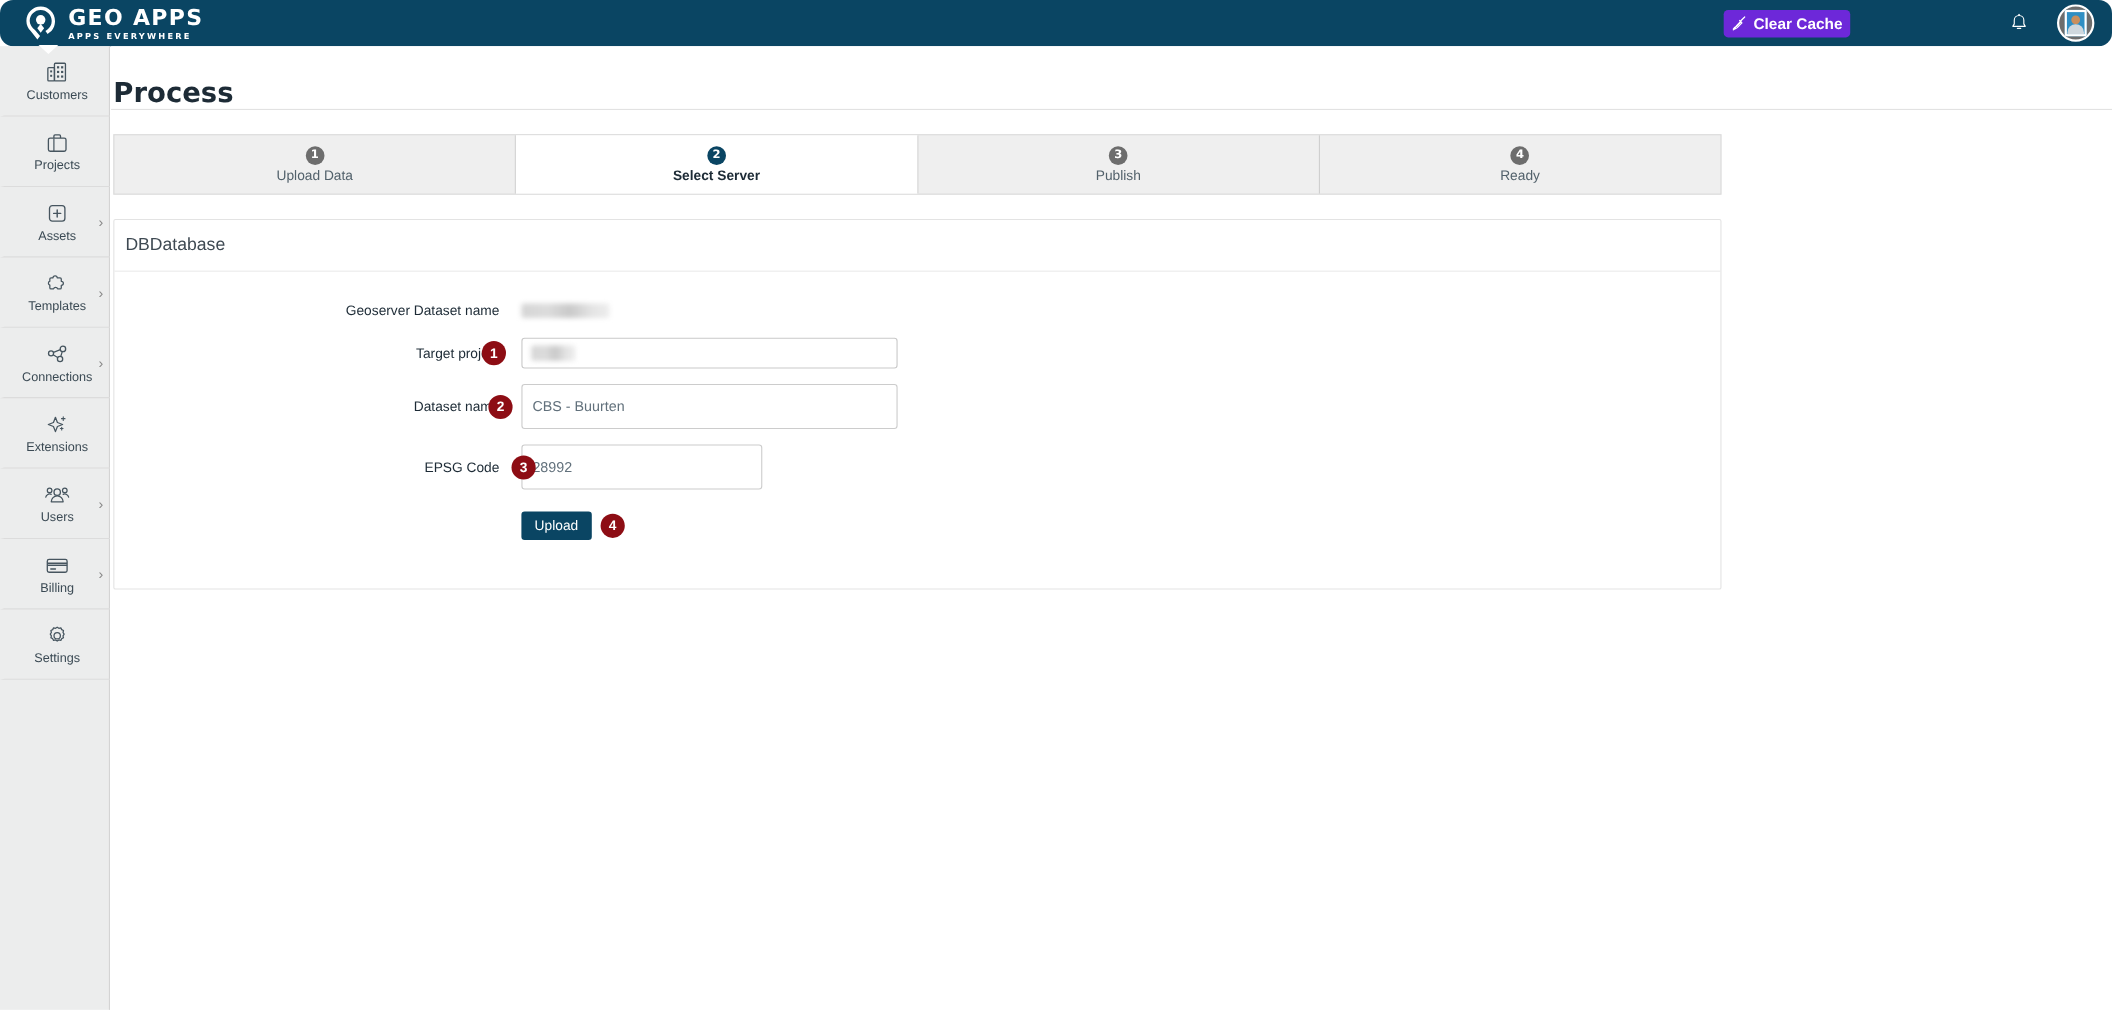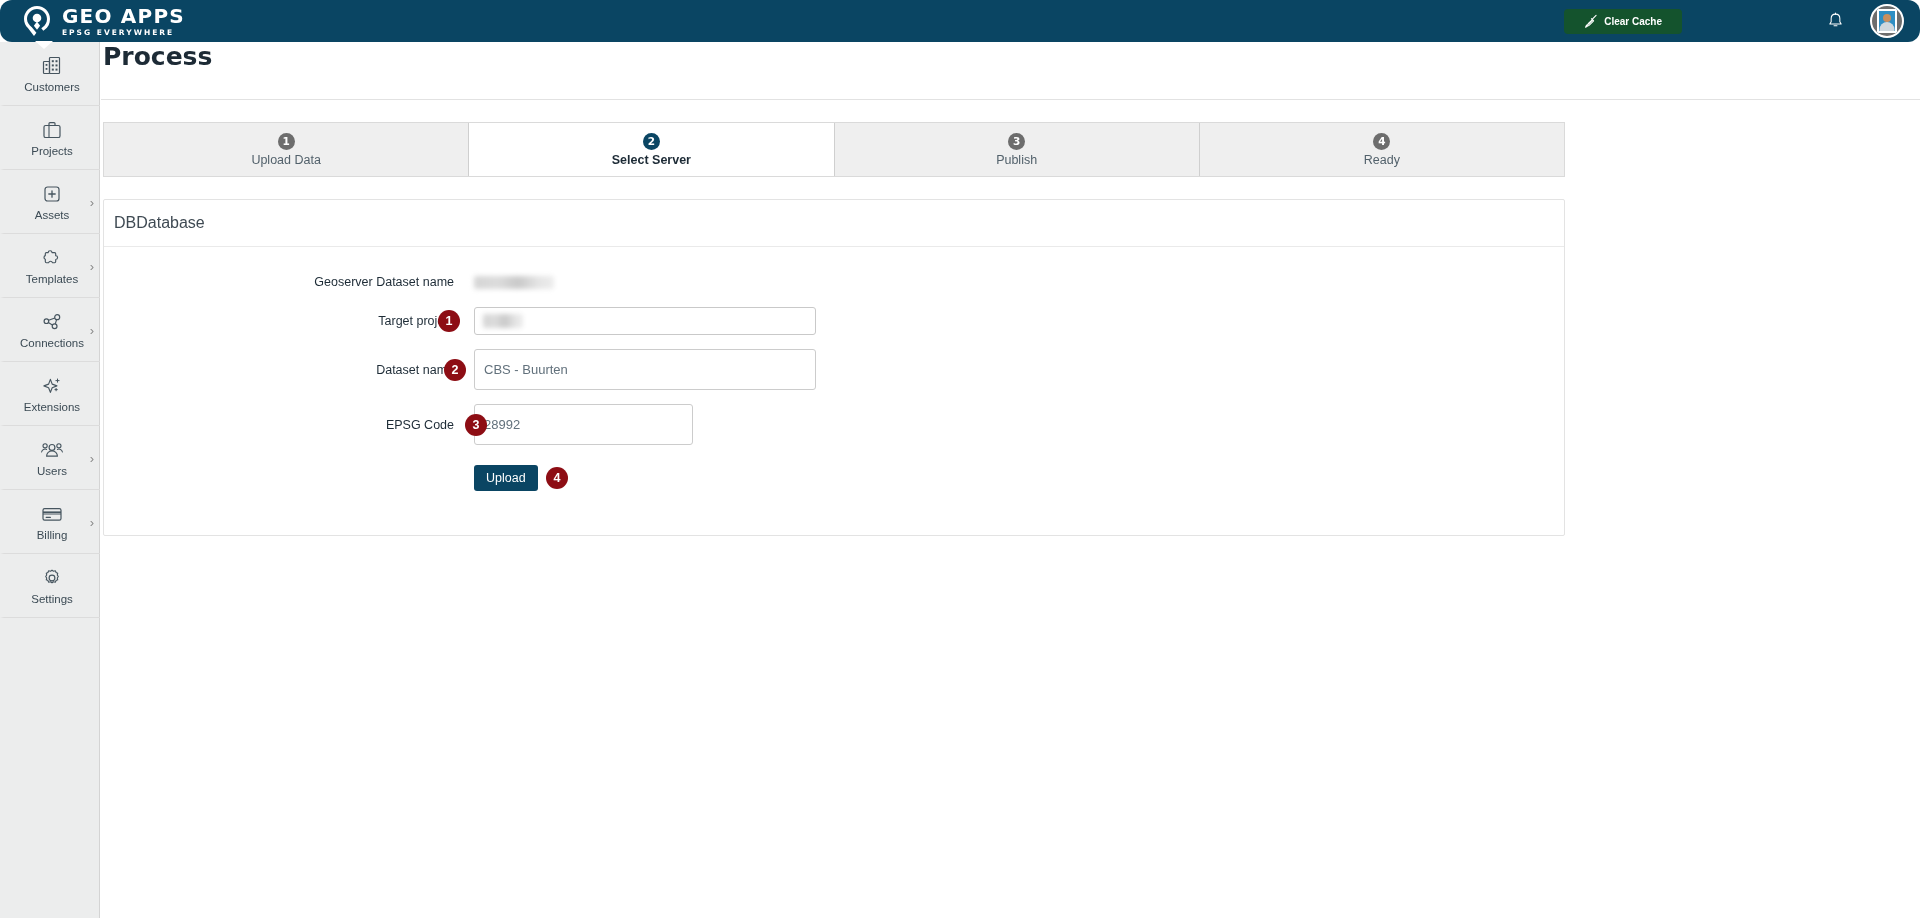--- a/index.html
+++ b/index.html
@@ -31,24 +31,24 @@
   }
   .brand-sub {
     color: #ffffff; font-size: 7.5px; font-weight: bold;
     letter-spacing: 2.0px; margin-top: 3px;
     font-family: "DejaVu Sans", sans-serif;
   }
   .topbar-right {
     margin-left: auto; display: flex; align-items: center; gap: 0px;
   }
   .clear-cache-btn {
-    background: #14532d; color: #ffffff;
+    background: #6d28d9; color: #ffffff;
     border: none; border-radius: 4px;
-    height: 25px; padding: 0 20px;
-    font-size: 10px; font-weight: bold;
+    height: 25px; padding: 0 7px;
+    font-size: 14px; font-weight: bold;
     display: flex; align-items: center; gap: 6px;
     cursor: pointer; font-family: "Liberation Sans", sans-serif;
   }
   .bell-wrap {
     margin-left: 145px; display:flex; align-items:center; cursor:pointer;
   }
   .avatar {
     margin-left: 26px; margin-right: 16px;
     width: 34px; height: 34px; border-radius: 50%;
     background: #6d6d6d;
@@ -105,21 +105,21 @@
   }
 
   
   .main {
     position: absolute; top: 42px; left: 101px;
     width: 1819px; height: 876px;
     background: #ffffff;
   }
   .page-head {
     height: 58px; border-bottom: 1px solid #e2e2e2;
-    display: flex; align-items: flex-start;
+    display: flex; align-items: flex-end;
   }
   .page-title {
     margin-left: 0px; padding-left: 1px;
     font-size: 25px; font-weight: bold; color: #1d2b36;
     font-family: "DejaVu Sans", sans-serif;
   }
   .page-head-inner { width: 100%; padding-left: 1px; }
 
   .content-pad { padding: 22px 12px 0 0; }
 
@@ -237,21 +237,21 @@
 <div class="topbar">
 
   <div class="brand">
     <svg class="brand-mark" viewBox="0 0 30 32">
       <path d="M15 1 C7.8 1 2 6.8 2 14 c0 3.6 1.5 6.8 3.9 9.1 L12 31 l2.4-3.2 -4.6-5.6 C7.2 20.1 5 17.3 5 14 c0-5.5 4.5-10 10-10 s10 4.5 10 10 c0 3.3-1.6 6.2-4.1 8 l-1.6 1.2 2 2.6 1.3-1 C26.2 22.5 28 18.5 28 14 C28 6.8 22.2 1 15 1 Z" fill="#ffffff"></path>
       <circle cx="15" cy="13" r="4.3" fill="#ffffff"></circle>
       <path d="M15 16.5 l3.1 4.2 -3.1 4.1 -3.1-4.1 Z" fill="#ffffff"></path>
     </svg>
     <span class="brand-text">
       <span class="brand-title">GEO APPS</span>
-      <span class="brand-sub">EPSG EVERYWHERE</span>
+      <span class="brand-sub">APPS EVERYWHERE</span>
     </span>
   </div>
 
   <div class="topbar-right">
     <button class="clear-cache-btn">
       <svg width="14" height="14" viewBox="0 0 16 16">
         <path d="M13.8 1.6 L9.3 6.1 M9.6 6.4 L5.4 10.6 c-1 1-1 2.3-2.1 3.0 l-1.5 1.0 1.0-1.5 c0.7-1.1 2.0-1.1 3.0-2.1 L9.9 6.8" stroke="#ffffff" stroke-width="1.3" fill="none" stroke-linecap="round"></path>
         <path d="M8.2 5.0 L11.0 7.8 L6.1 12.7 C5.0 13.8 3.6 13.6 2.6 14.6 L1.6 15.6" stroke="#ffffff" stroke-width="1.2" fill="none" stroke-linejoin="round"></path>
       </svg>
       <span>Clear Cache</span>

